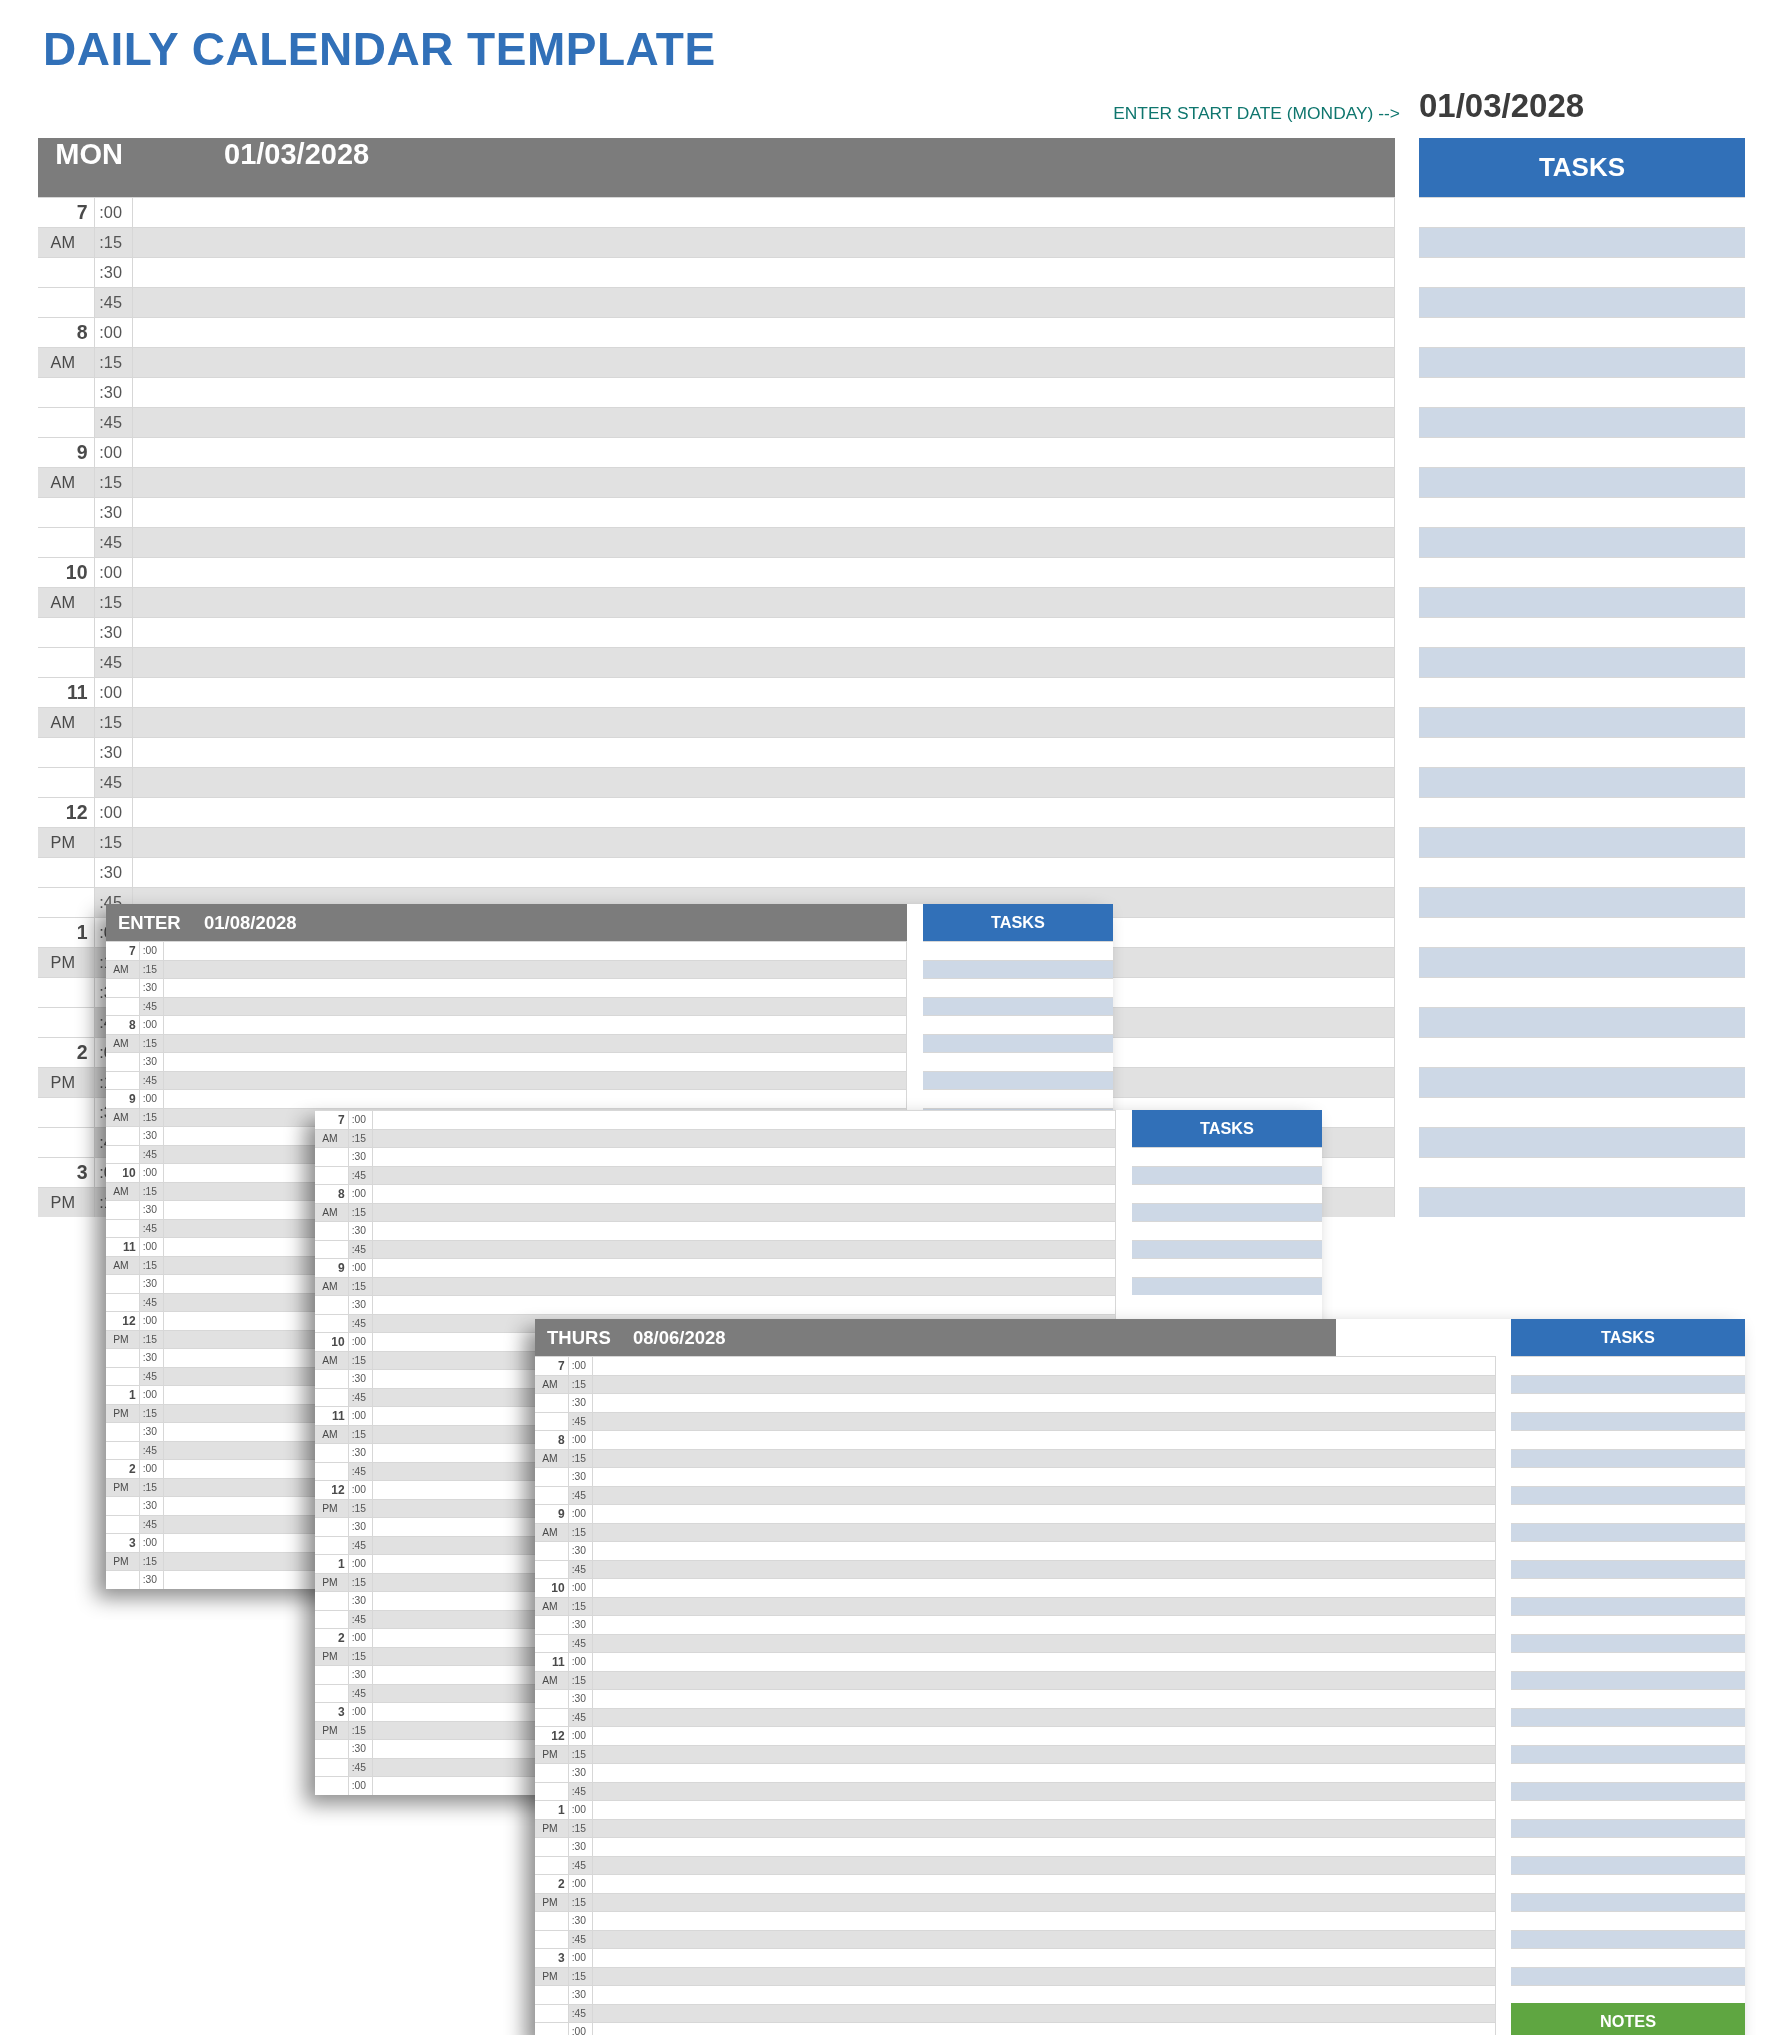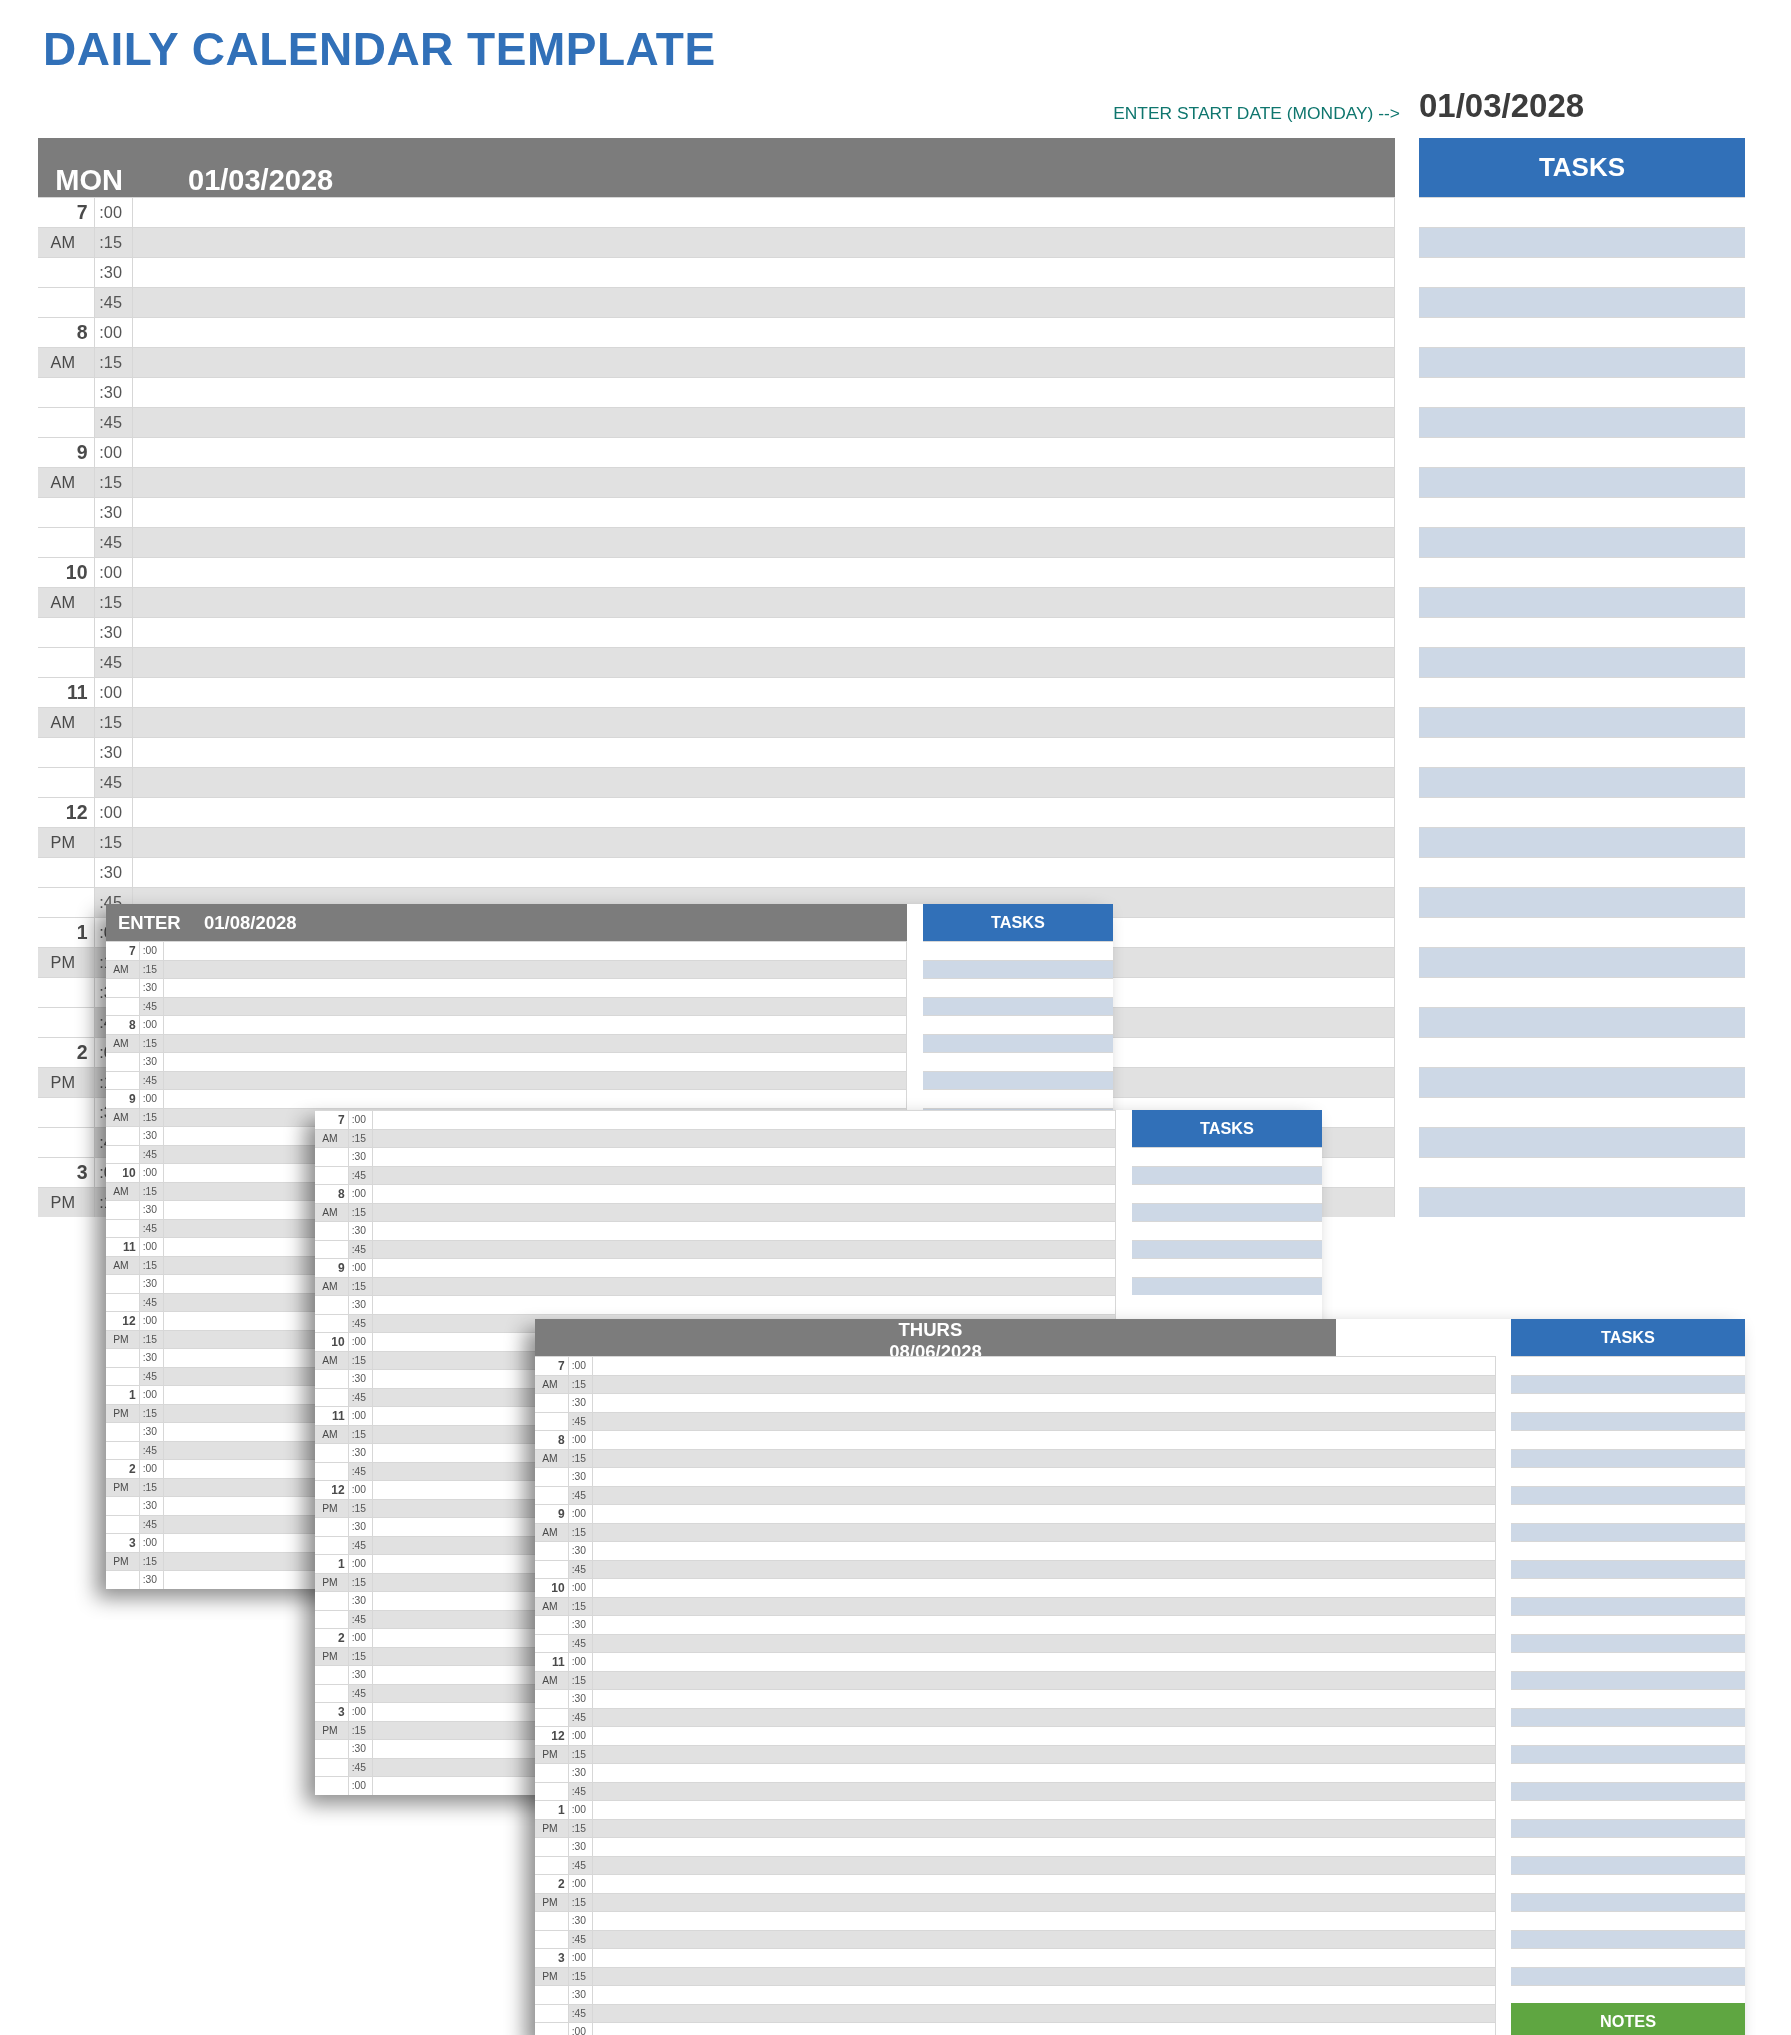--- a/index.html
+++ b/index.html
@@ -44,27 +44,28 @@
 
   
   .page1 {
     position: absolute;
     left: 38px;
     top: 138px;
     width: 1707px;
   }
   .p1-dayhdr {
     display: flex;
-    align-items: flex-end;
+    align-items: flex-start;
     background: #7c7c7c;
     color: #ffffff;
     height: 59px;
     border-left: 1.6px solid #7c7c7c;
     border-right: 1.6px solid #7c7c7c;
     width: 1357px;
+    gap: 36px;
   }
   .p1-dayhdr .dow {
     width: 149px;
     padding-left: 16.3px;
     font-size: 29px;
     font-weight: 700;
   }
   .p1-dayhdr .date {
     font-size: 29px;
     font-weight: 700;
@@ -213,21 +214,21 @@
   .cascade.tue .c-grid  { width:801px; }
   .cascade.tue .c-tasks { width:190px;margin-left:16.3px; }
 
   .cascade.wed { left: 315px;  top: 1110px; width: 1007px; }
   .cascade.wed .c-dayhdr { width: 801px; }
   .cascade.wed .c-tasks-hdr { position:absolute;left:817px;top:0;width:190px; }
   .cascade.wed .c-grid  { width:801px; }
   .cascade.wed .c-tasks { width:190px;margin-left:16.3px; }
 
   .cascade.thu { left: 535px;  top: 1319px; width: 1210px; }
-  .cascade.thu .c-dayhdr { width: 801px; flex-direction: column; }
+  .cascade.thu .c-dayhdr { width: 801px; }
   .cascade.thu .c-tasks-hdr { position:absolute;left:976px;top:0;width:234px; }
   .cascade.thu .c-grid  { width:961px; }
   .cascade.thu .c-tasks { width:234px;margin-left:15px; }
   .cascade.thu .c-notes-hdr { position:absolute;left:976px;top:684px;width:234px; }
 
   
   .hdr-gap { position:absolute;top:0;height:37px;background:#fff;}
   .cascade.tue .hdr-gap{left:801px;width:16.3px;}
   .cascade.wed .hdr-gap{left:801px;width:16.3px;}
   .cascade.thu .hdr-gap{left:801px;width:175px;}

